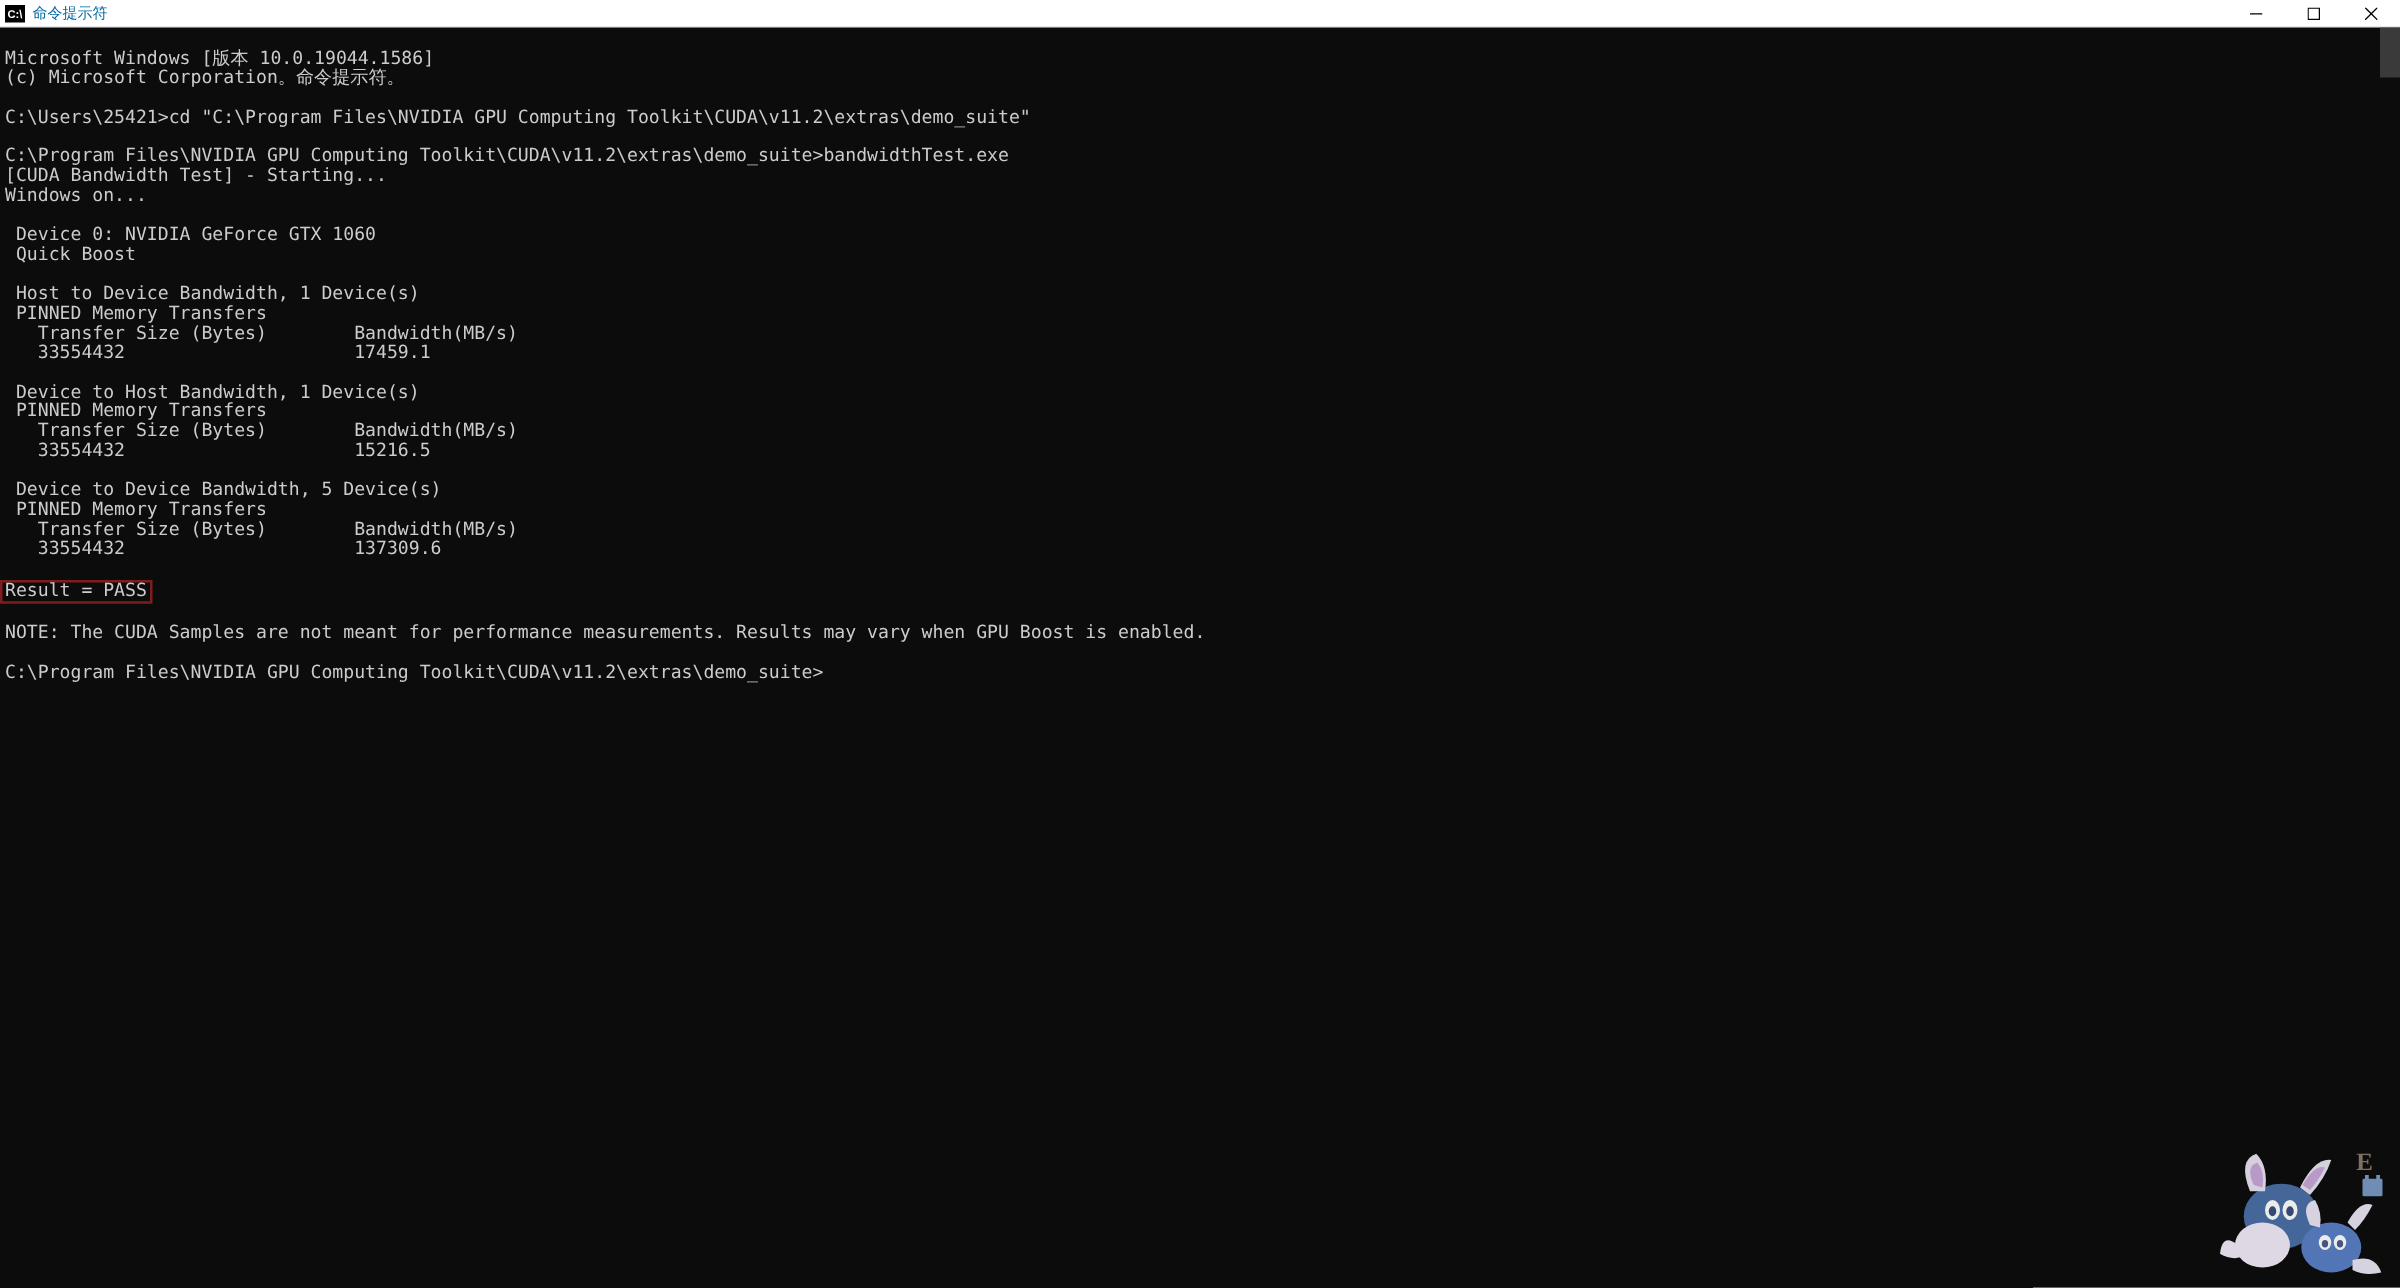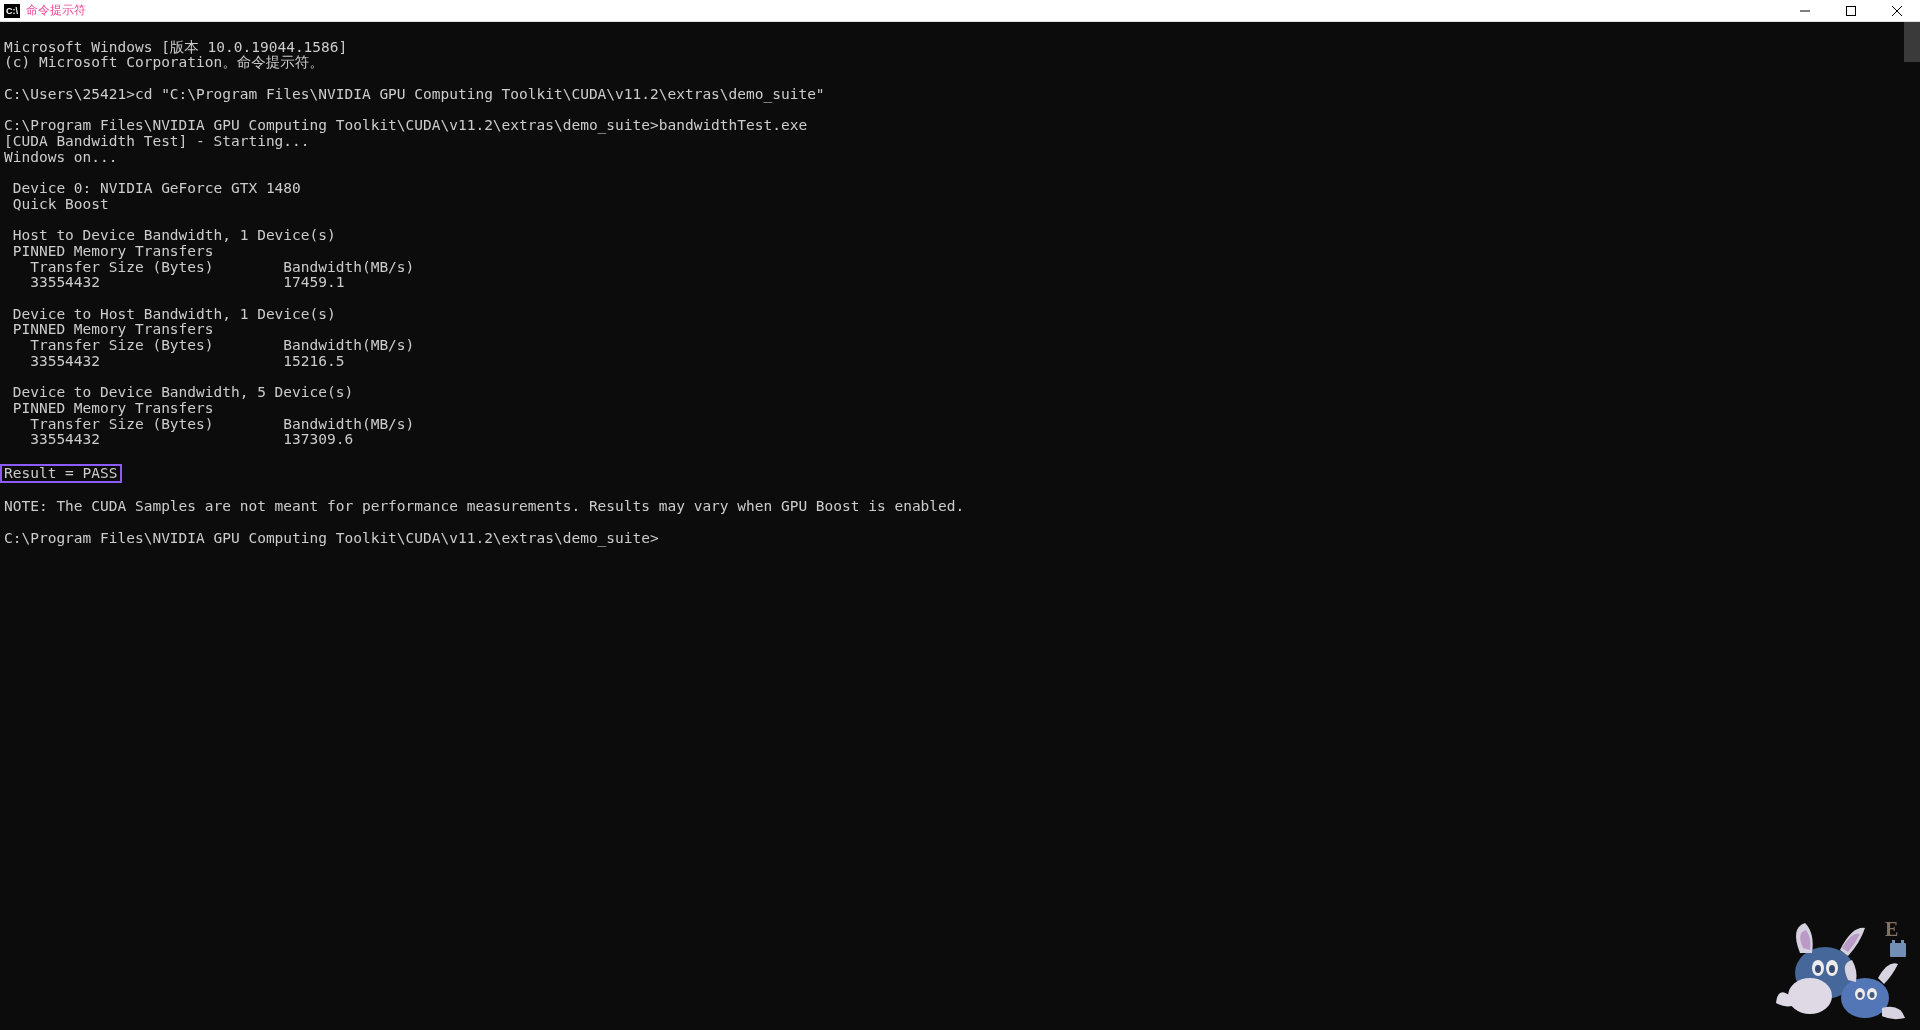--- a/index.html
+++ b/index.html
@@ -32,21 +32,21 @@
       display: flex;
       align-items: center;
       justify-content: center;
       margin-right: 6px;
       font-family: "Segoe UI", sans-serif;
       font-weight: bold;
     }
     .titlebar-title {
       font-size: 12px;
       font-family: "Microsoft YaHei", "SimSun", sans-serif;
-      color: #ec4899;
+      color: #0369a1;
     }
     .titlebar-controls {
       position: absolute;
       right: 0;
       top: 0;
       height: 22px;
       display: flex;
     }
     .titlebar-btn {
       width: 46px;
@@ -78,21 +78,21 @@
     }
     .scrollbar-stub {
       position: absolute;
       right: 0;
       top: 0;
       width: 16px;
       height: 40px;
       background: #3a3a3a;
     }
     .highlight-box {
-      border: 2px solid #8b5cf6;
+      border: 2px solid #7f1d1d;
       display: inline-block;
       padding: 0 2px;
       margin-left: -4px;
     }
     .mascot {
       position: absolute;
       right: 10px;
       bottom: 2px;
       width: 140px;
       height: 130px;
@@ -128,21 +128,21 @@
 <div class="terminal">
 <span>Microsoft Windows [版本 10.0.19044.1586]</span>
 <span>(c) Microsoft Corporation。命令提示符。</span>
 <span></span>
 <span>C:\Users\25421&gt;cd "C:\Program Files\NVIDIA GPU Computing Toolkit\CUDA\v11.2\extras\demo_suite"</span>
 <span></span>
 <span>C:\Program Files\NVIDIA GPU Computing Toolkit\CUDA\v11.2\extras\demo_suite&gt;bandwidthTest.exe</span>
 <span>[CUDA Bandwidth Test] - Starting...</span>
 <span>Windows on...</span>
 <span></span>
-<span> Device 0: NVIDIA GeForce GTX 1480</span>
+<span> Device 0: NVIDIA GeForce GTX 1060</span>
 <span> Quick Boost</span>
 <span></span>
 <span> Host to Device Bandwidth, 1 Device(s)</span>
 <span> PINNED Memory Transfers</span>
 <span>   Transfer Size (Bytes)        Bandwidth(MB/s)</span>
 <span>   33554432                     17459.1</span>
 <span></span>
 <span> Device to Host Bandwidth, 1 Device(s)</span>
 <span> PINNED Memory Transfers</span>
 <span>   Transfer Size (Bytes)        Bandwidth(MB/s)</span>

